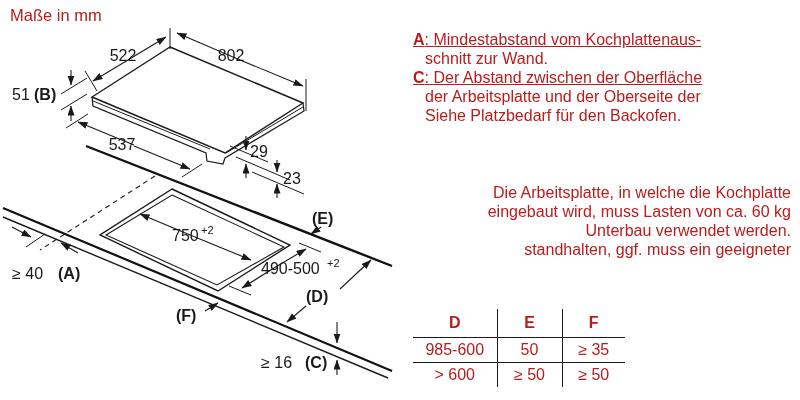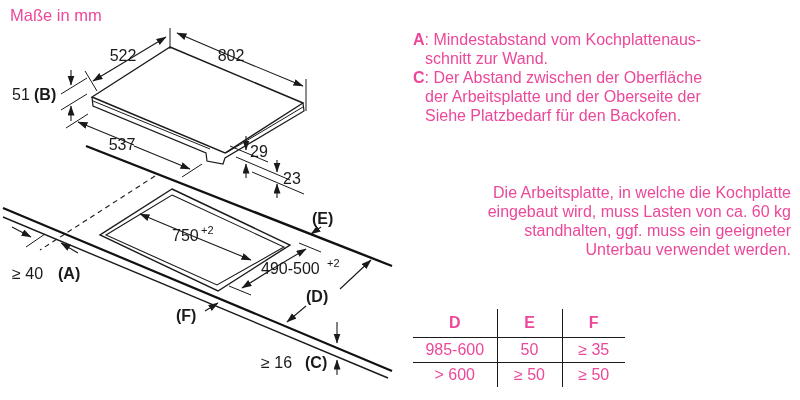--- a/index.html
+++ b/index.html
@@ -1,21 +1,21 @@
 <!DOCTYPE html>
 <html><head>
 <meta charset="utf-8">
 <style>
   html,body{margin:0;padding:0;background:#fff;}
   #stage{position:relative;width:800px;height:400px;background:#ffffff;overflow:hidden;
-         font-family:"Liberation Sans",sans-serif;color:#ec4899;}
+         font-family:"Liberation Sans",sans-serif;color:#b91c1c;}
   .title{position:absolute;left:10px;top:6px;font-size:16.5px;}
   svg text{font-family:"Liberation Sans",sans-serif;fill:#1a1a1a;}
   .legend{position:absolute;left:413px;top:30px;width:378px;font-size:16px;line-height:19px;}
-  .legend-line{white-space:nowrap;}
+  .legend-line{white-space:nowrap;text-decoration:underline;}
   .legend-cont{margin-left:12px;white-space:nowrap;}
   .legend b,.letter{font-weight:bold;}
   .para{position:absolute;left:413px;top:183px;width:378px;font-size:16px;line-height:19px;}
   .para div{white-space:nowrap;text-align:right;}
   table.spec{position:absolute;left:413px;top:309px;border-collapse:collapse;table-layout:fixed;
              font-size:16px;text-align:center;}
   table.spec col.c1{width:84px;} table.spec col.c2{width:65px;} table.spec col.c3{width:63px;}
   table.spec th{font-weight:bold;height:26px;border-bottom:1.6px solid #1a1a1a;}
   table.spec td{height:22px;}
   table.spec tr.r1 td{border-bottom:1.6px solid #1a1a1a;}
@@ -110,22 +110,22 @@
     <div class="legend-line"><b class="letter">A</b><span>:</span> <span>Mindestabstand vom Kochplattenaus-</span></div>
     <div class="legend-cont">schnitt zur Wand.</div>
     <div class="legend-line"><b class="letter">C</b><span>:</span> <span>Der Abstand zwischen der Oberfläche</span></div>
     <div class="legend-cont">der Arbeitsplatte und der Oberseite der</div>
     <div class="legend-cont">Siehe Platzbedarf für den Backofen.</div>
   </div>
 
   <div class="para">
     <div>Die Arbeitsplatte, in welche die Kochplatte</div>
     <div>eingebaut wird, muss Lasten von ca. 60 kg</div>
+    <div>Unterbau verwendet werden.</div>
     <div>standhalten, ggf. muss ein geeigneter</div>
-    <div>Unterbau verwendet werden.</div>
   </div>
 
   <table class="spec">
     <colgroup>
         <col class="c1">
         <col class="c2">
         <col class="c3">
       </colgroup>
     <tbody>
         <tr>

